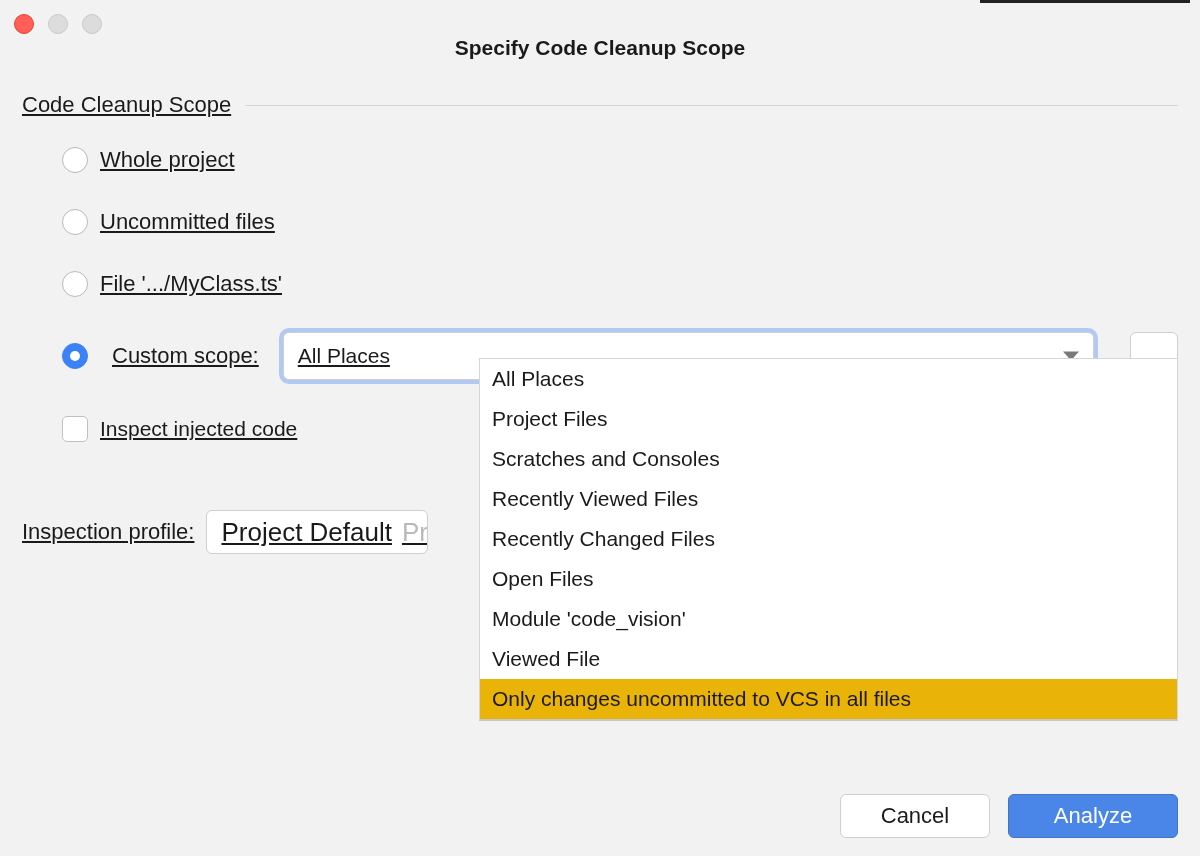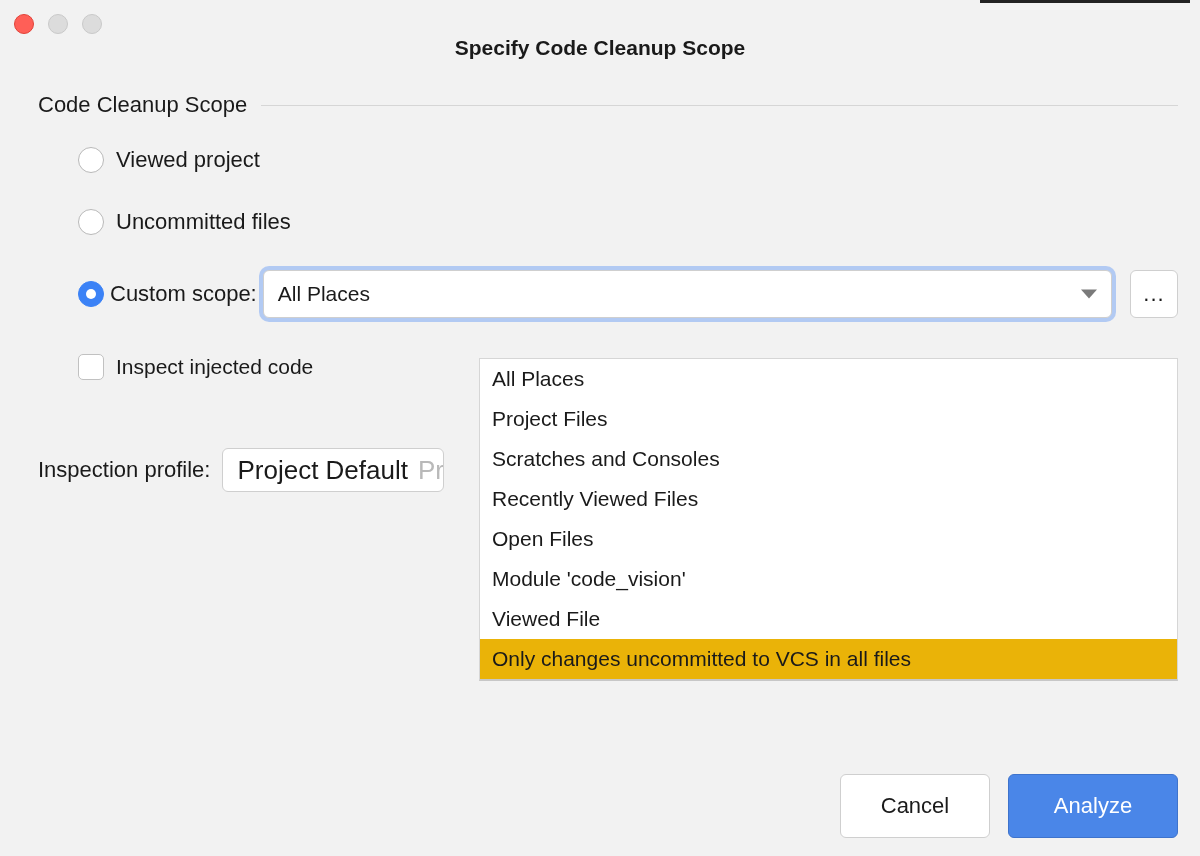--- a/index.html
+++ b/index.html
@@ -36,21 +36,22 @@
   .tl.red {
     background: #ff5f57;
     border-color: #e24238;
   }
   .window-title {
     font-weight: 700;
     font-size: 21px;
     margin-top: 48px;
   }
   .content {
-    padding: 24px 22px 0 38px;
+    padding: 24px 22px 0 22px;
+    text-decoration: underline;
   }
   .fieldset-label-row {
     display: flex;
     align-items: center;
     gap: 14px;
     margin-top: 20px;
     margin-bottom: 28px;
   }
   .fieldset-label {
     font-size: 22px;
@@ -176,21 +177,21 @@
     margin-left: 10px;
   }
   .button-row {
     position: absolute;
     bottom: 18px;
     right: 22px;
     display: flex;
     gap: 18px;
   }
   .btn {
-    height: 64px;
+    height: 44px;
     min-width: 150px;
     border-radius: 6px;
     border: 1px solid #cfcfcf;
     background: #fff;
     font-size: 22px;
     display: flex;
     align-items: center;
     justify-content: center;
     padding: 8px 24px;
   }
@@ -264,30 +265,34 @@
 
   <div class="fieldset-label-row">
     <span class="fieldset-label">Code Cleanup Scope</span>
     <div class="hr"></div>
   </div>
 
   <div class="radio-group">
 
     <div class="radio-row">
       <div class="radio"></div>
-      <span class="radio-label">Viewed project</span>
+      <span class="radio-label">Whole project</span>
     </div>
 
     <div class="radio-row">
       <div class="radio"></div>
       <span class="radio-label">Uncommitted files</span>
     </div>
 
-
-    <div class="radio-row" style="gap:6px;">
+    <div class="radio-row">
+      <div class="radio"></div>
+      <span class="radio-label">File '.../MyClass.ts'</span>
+    </div>
+
+    <div class="radio-row" style="gap:24px;">
       <div class="radio selected"></div>
       <span class="radio-label">Custom scope:</span>
       <div class="dropdown">
         <span>All Places</span>
         <div class="chevron"></div>
       </div>
       <div class="ellipsis-btn">
         <span>...</span>
       </div>
     </div>
@@ -316,20 +321,23 @@
   <div class="popup-item">
       <span>Project Files</span>
     </div>
   <div class="popup-item">
       <span>Scratches and Consoles</span>
     </div>
   <div class="popup-item">
       <span>Recently Viewed Files</span>
     </div>
   <div class="popup-item">
+      <span>Recently Changed Files</span>
+    </div>
+  <div class="popup-item">
       <span>Open Files</span>
     </div>
   <div class="popup-item">
       <span>Module 'code_vision'</span>
     </div>
   <div class="popup-item">
       <span>Viewed File</span>
     </div>
   <div class="popup-item selected">
       <span>Only changes uncommitted to VCS in all files</span>

